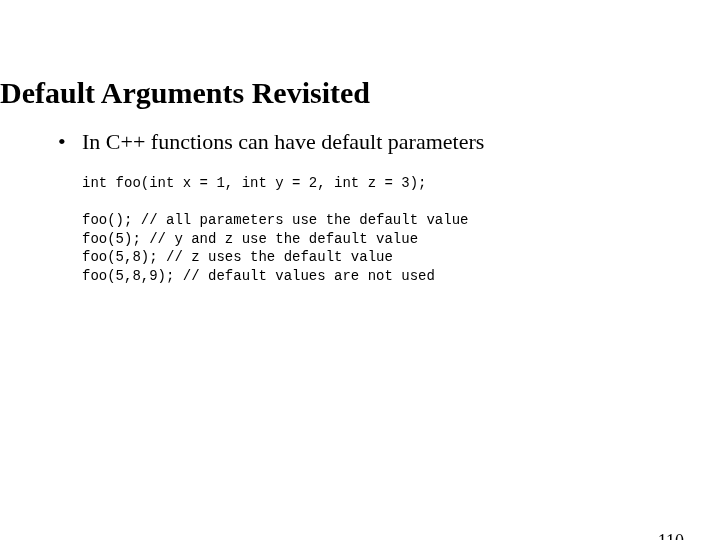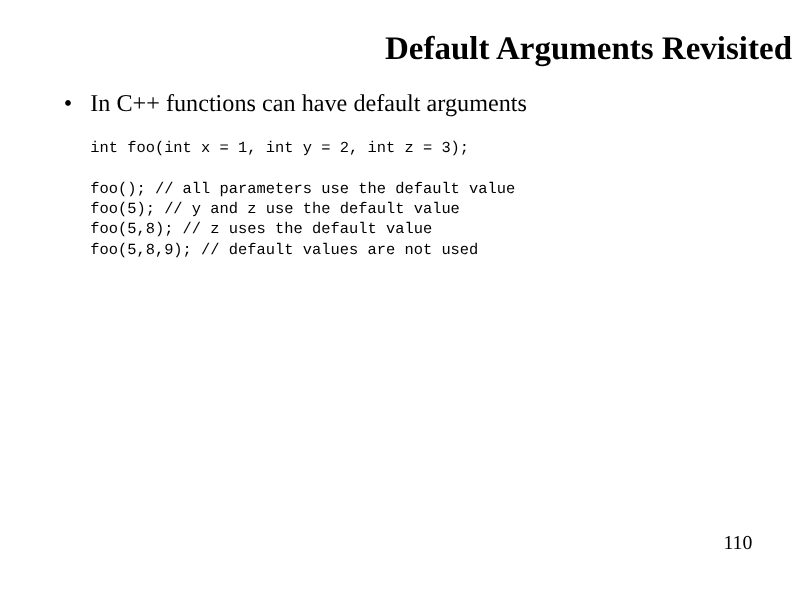--- a/index.html
+++ b/index.html
@@ -11,25 +11,26 @@
     font-family: "Times New Roman", Times, serif;
     color: #000000;
   }
   .slide {
     position: relative;
     width: 720px;
     height: 540px;
     box-sizing: border-box;
   }
   .title {
-    text-align: right;
+    text-align: left;
     font-weight: bold;
     font-size: 30px;
     padding-top: 28px;
     padding-bottom: 18px;
+    margin-top: 48px;
   }
   .body {
     padding: 0 58px 0 58px;
   }
   ul.bullets {
     margin: 0 0 18px 0;
     padding-left: 0;
     list-style: none;
     font-size: 22px;
     line-height: 1.28;
@@ -62,21 +63,21 @@
     font-family: "Times New Roman", Times, serif;
   }
 </style>
 </head>
 <body>
 
 <div class="slide">
   <div class="title">Default Arguments Revisited</div>
   <div class="body">
     <ul class="bullets">
-      <li>In C++ functions can have default arguments</li>
+      <li>In C++ functions can have default parameters</li>
     </ul>
     <div class="code"><span>int foo(int x = 1, int y = 2, int z = 3);</span>
 <span></span>
 <span>foo(); // all parameters use the default value</span>
 <span>foo(5); // y and z use the default value</span>
 <span>foo(5,8); // z uses the default value</span>
 <span>foo(5,8,9); // default values are not used</span></div>
   </div>
   <div class="page-num">110</div>
 </div>

